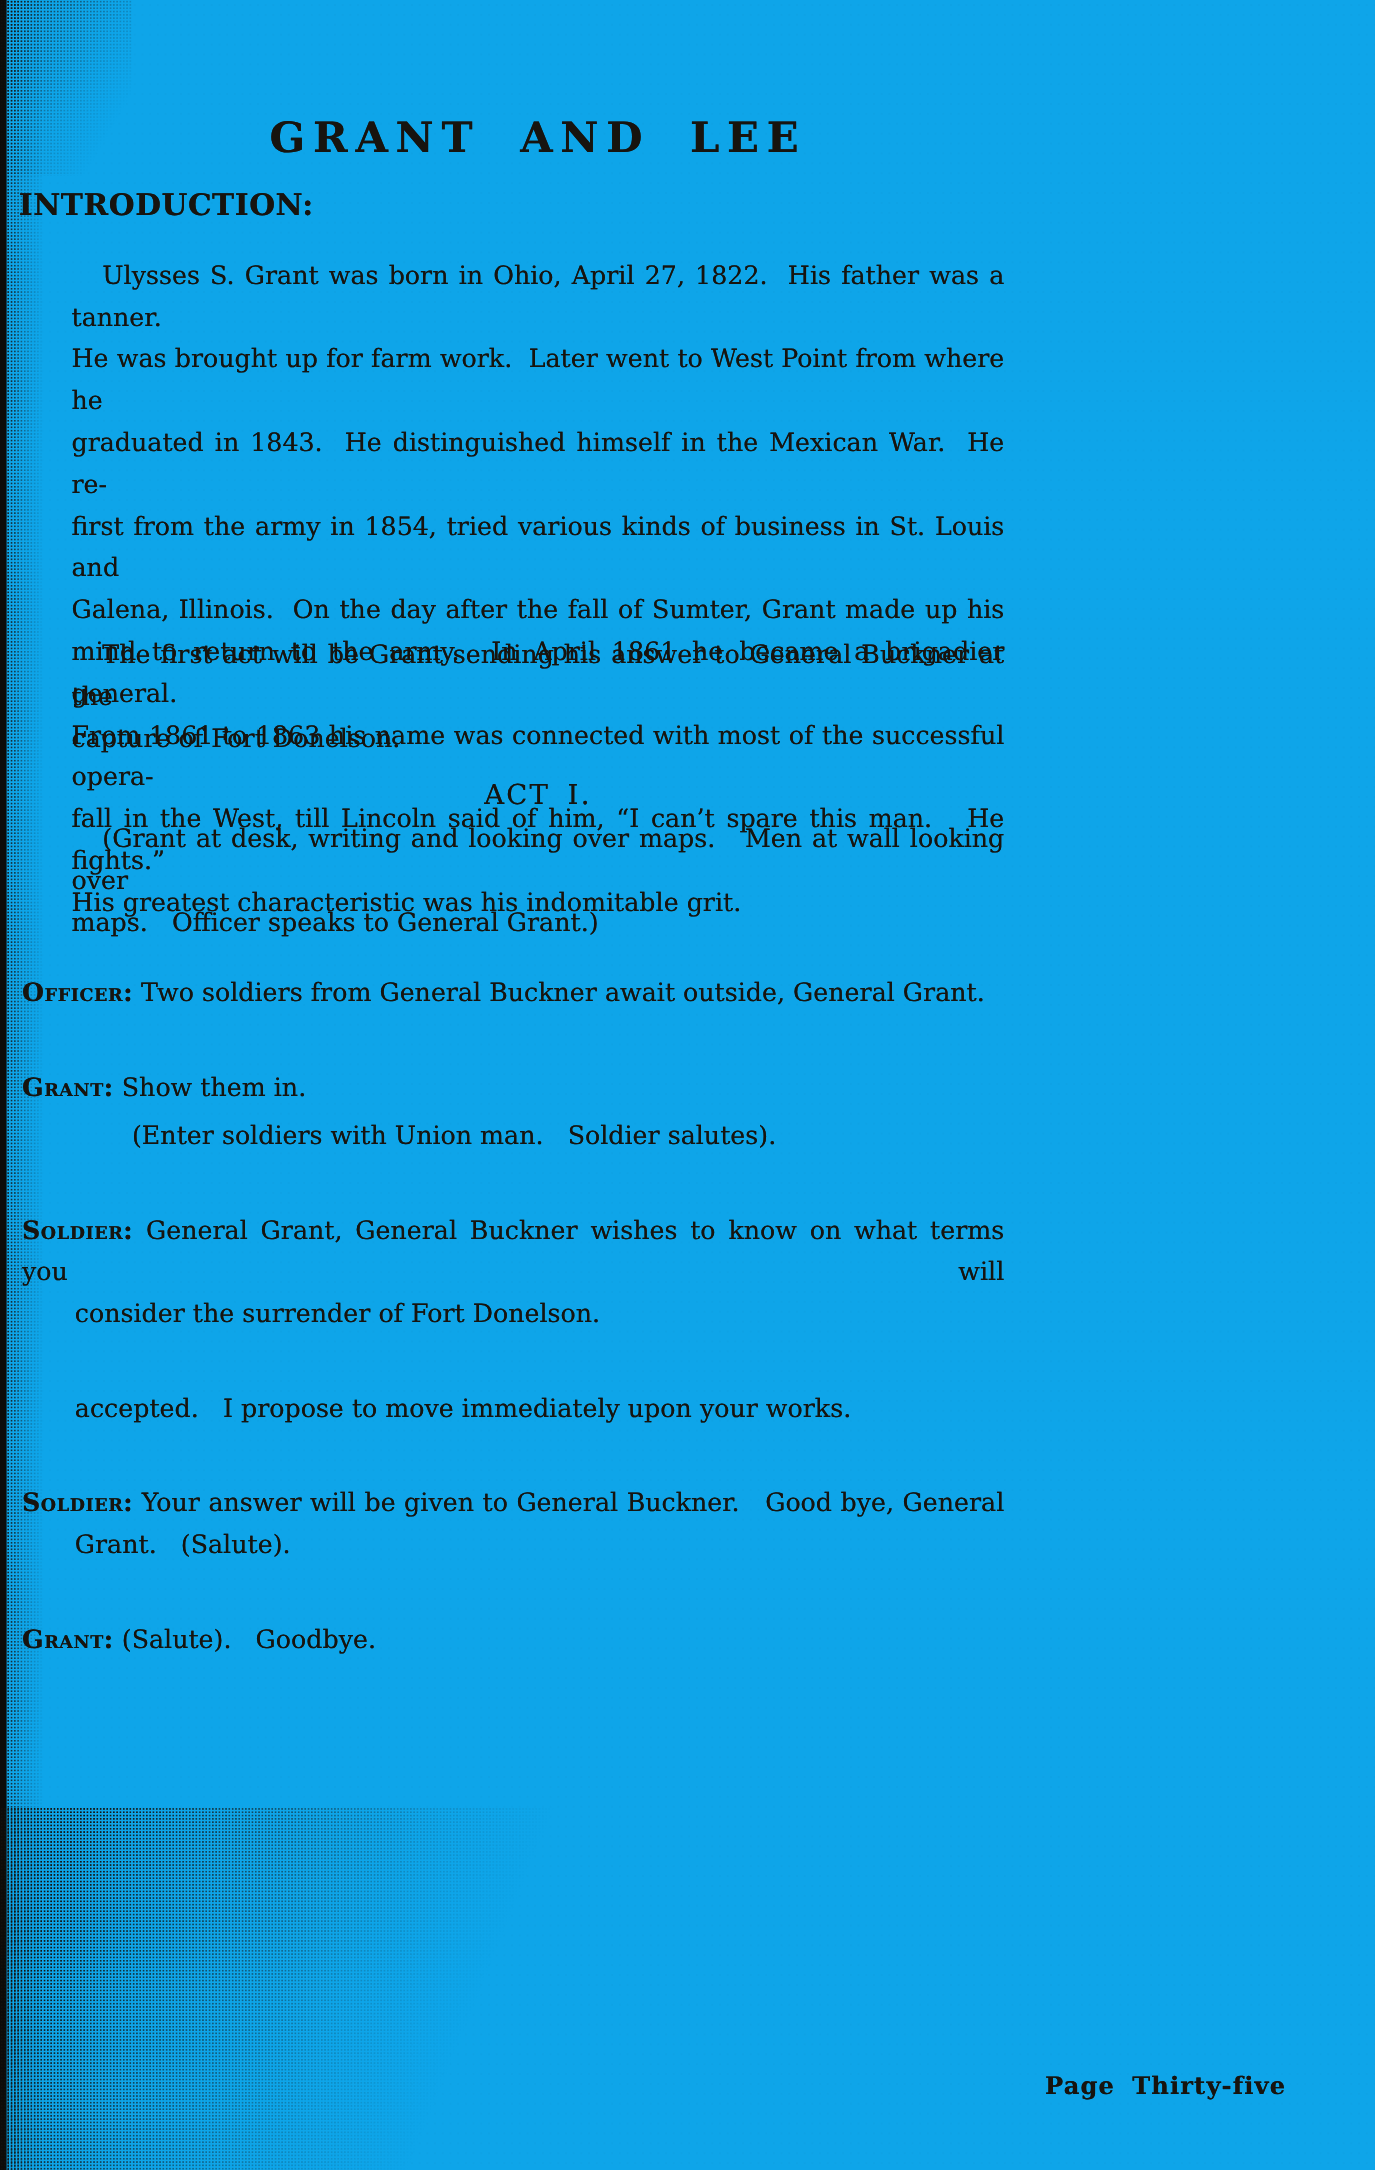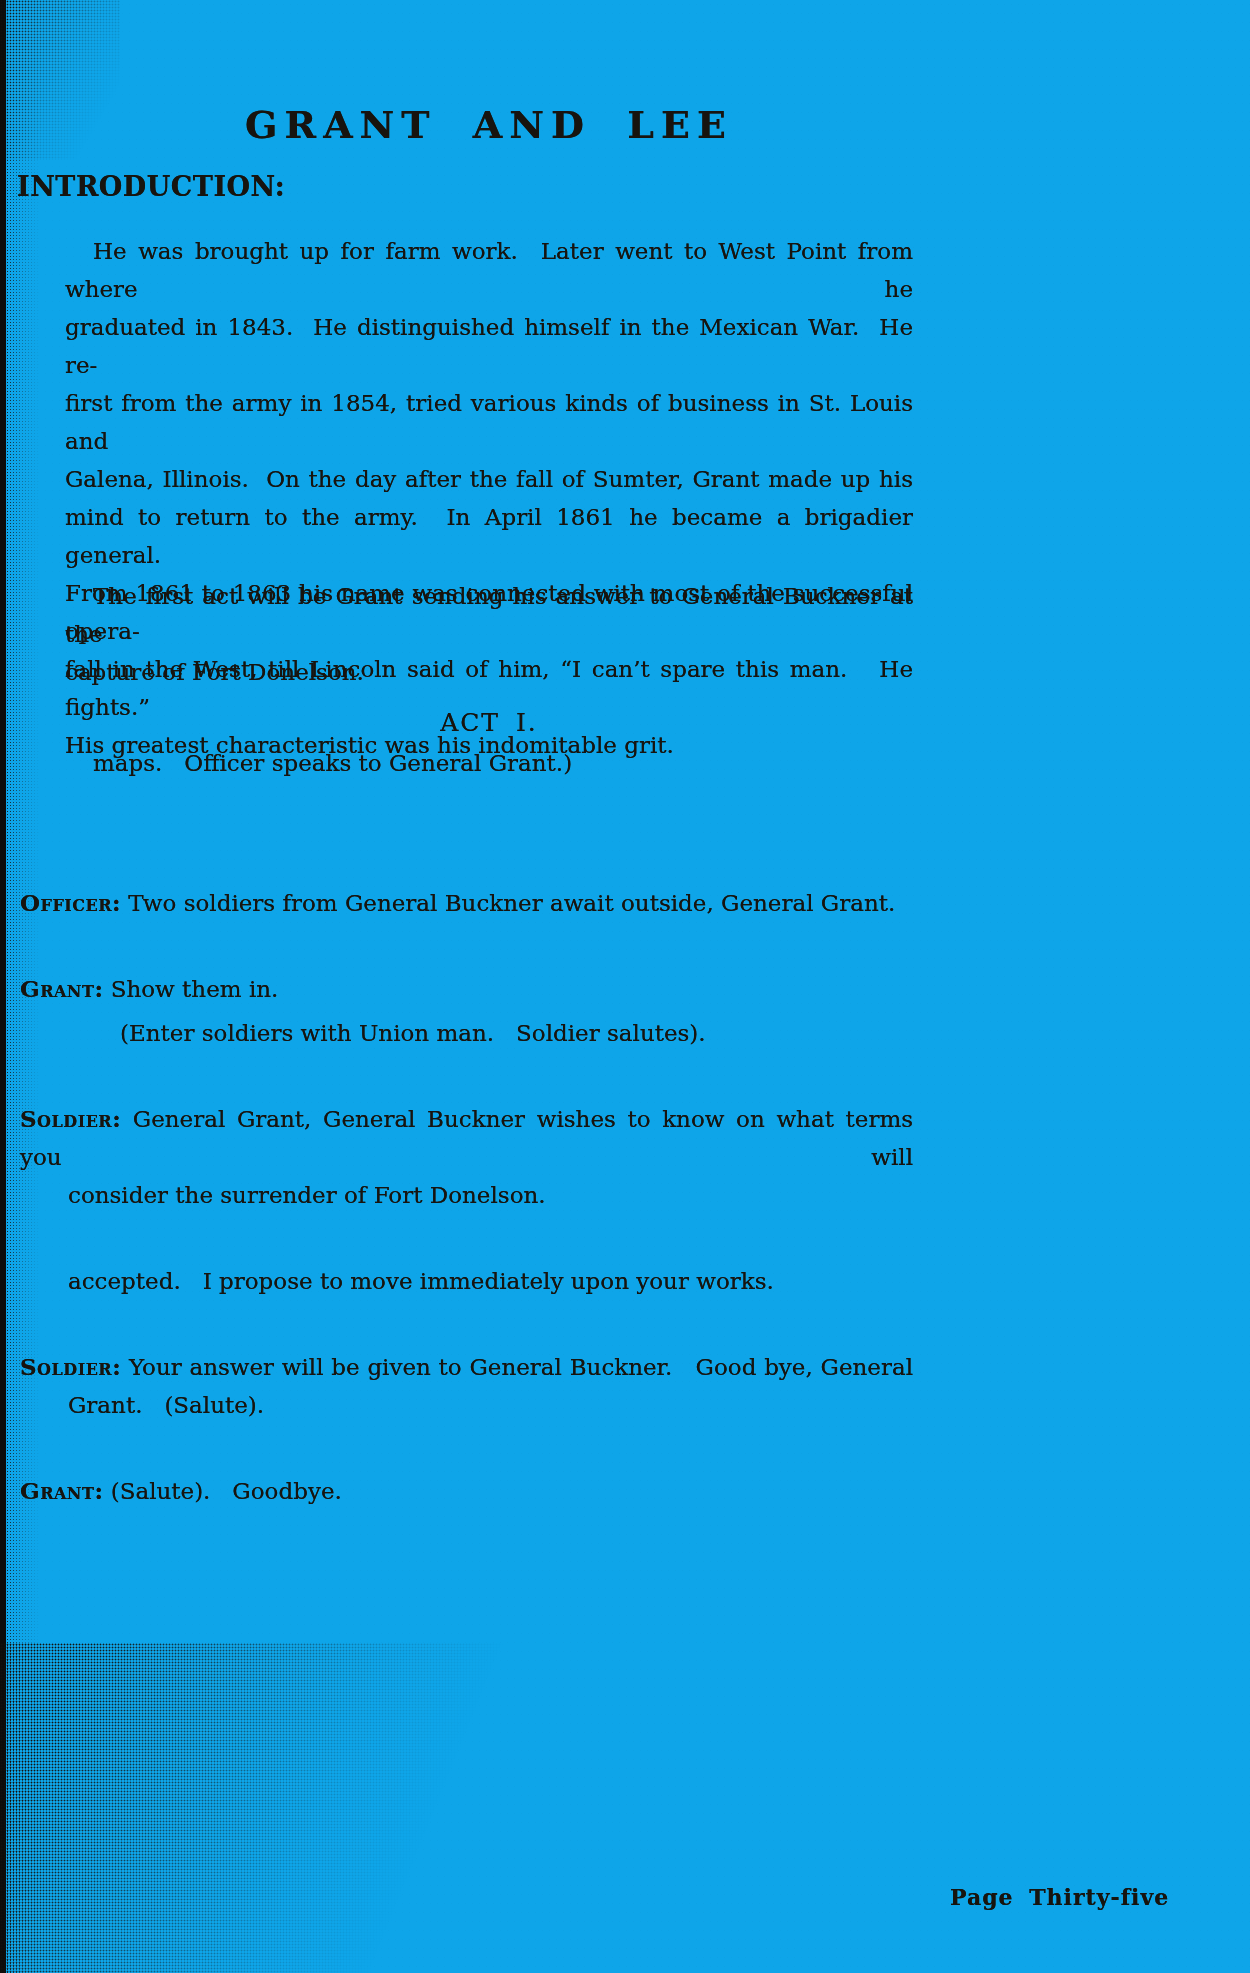--- a/index.html
+++ b/index.html
@@ -87,38 +87,40 @@
   <div class="edge-black"></div>
   <div class="edge-dither"></div>
   <div class="corner-speckle-top"></div>
   <div class="corner-speckle"></div>
 
   <h1 class="title">GRANT AND LEE</h1>
 
   <h2 class="intro-heading">INTRODUCTION:</h2>
 
   <div class="para" id="para1">
+      <div class="line jl">Ulysses S. Grant was born in Ohio, April 27, 1822.  His father was a tanner.</div>
       <div class="line jl">He was brought up for farm work.  Later went to West Point from where he</div>
       <div class="line jl">graduated in 1843.  He distinguished himself in the Mexican War.  He re-</div>
       <div class="line jl">first from the army in 1854, tried various kinds of business in St. Louis and</div>
       <div class="line jl">Galena, Illinois.  On the day after the fall of Sumter, Grant made up his</div>
       <div class="line jl">mind to return to the army.  In April 1861 he became a brigadier general.</div>
       <div class="line jl">From 1861 to 1863 his name was connected with most of the successful opera-</div>
       <div class="line jl">fall in the West, till Lincoln said of him, “I can’t spare this man.   He fights.”</div>
       <div class="line">His greatest characteristic was his indomitable grit.</div>
     </div>
 
   <div class="para" id="para2">
       <div class="line jl">The first act will be Grant sending his answer to General Buckner at the</div>
       <div class="line">capture of Fort Donelson.</div>
     </div>
 
   <h3 class="act-heading">ACT I.</h3>
 
   <div class="para" id="stage-dir">
+      <div class="line jl">(Grant at desk, writing and looking over maps.   Men at wall looking over</div>
       <div class="line">maps.   Officer speaks to General Grant.)</div>
     </div>
 
   <div class="dialogue">
       <div class="entry">
         <div class="line first"><span class="speaker">Officer:</span> Two soldiers from General Buckner await outside, General Grant.</div>
       </div>
       <div class="entry">
         <div class="line first"><span class="speaker">Grant:</span> Show them in.</div>
       </div>

